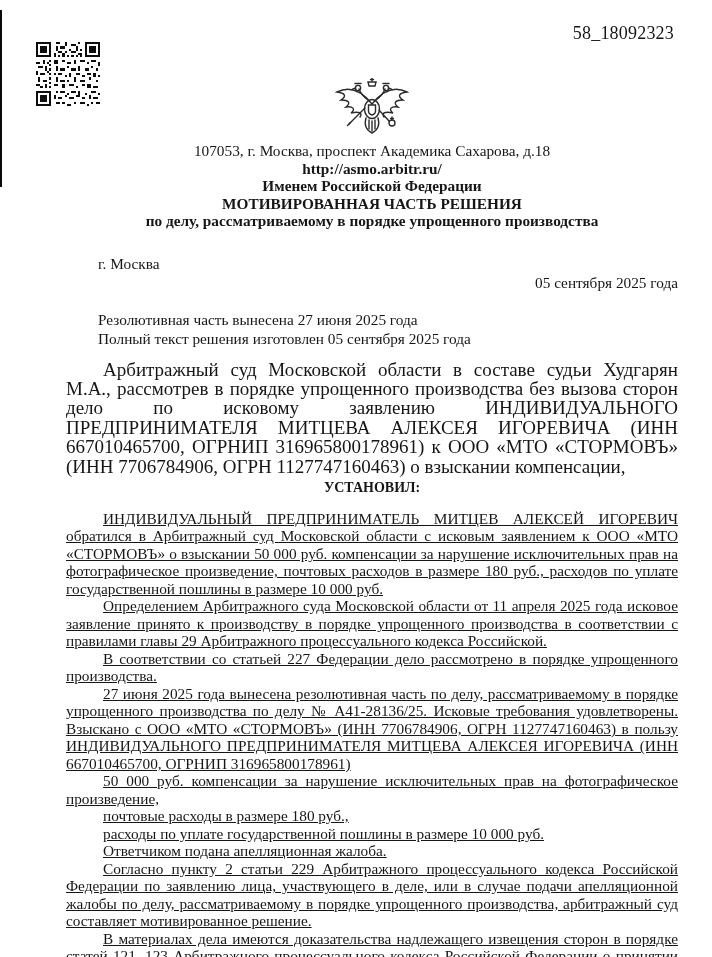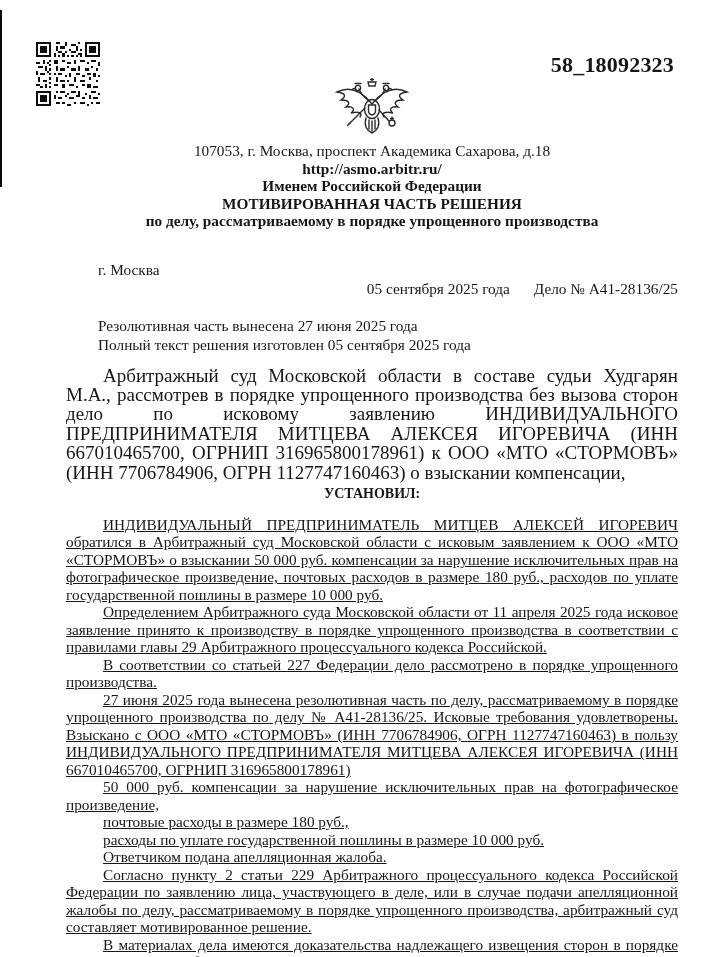--- a/index.html
+++ b/index.html
@@ -25,44 +25,43 @@
   }
   .qr {
     position: absolute;
     left: 36px;
     top: 42px;
     width: 64px;
     height: 64px;
   }
   .doc-number {
     position: absolute;
-    top: 52px;
+    top: 23px;
     right: 38px;
-    font-size: 22px;
+    font-size: 18px;
     letter-spacing: 0.2px;
-    font-weight: bold;
   }
   .page {
     padding: 0 34px 0 66px;
   }
   .emblem {
     display: block;
     margin: 78px auto 0 auto;
     width: 78px;
     height: 62px;
   }
   .header-block {
     margin-top: 2px;
     text-align: center;
     font-size: 15.3px;
     line-height: 17.5px;
   }
   .header-block .bold { font-weight: bold; }
   .meta-block {
-    margin-top: 30px;
+    margin-top: 24px;
     font-size: 15.3px;
     line-height: 19px;
   }
   .meta-indent { padding-left: 32px; }
   .date-row {
     display: flex;
     justify-content: flex-end;
     align-items: baseline;
     gap: 24px;
   }
@@ -258,21 +257,20 @@
     <div class="bold">http://asmo.arbitr.ru/</div>
     <div class="bold">Именем Российской Федерации</div>
     <div class="bold">МОТИВИРОВАННАЯ ЧАСТЬ РЕШЕНИЯ</div>
     <div class="bold">по делу, рассматриваемому в порядке упрощенного производства</div>
   </div>
 
   <div class="meta-block">
     <div class="meta-indent">г. Москва</div>
     <div class="date-row">
       <span class="meta-indent">05 сентября 2025 года</span>
-      <span>Дело № А41-28136/25</span>
     </div>
     <div class="meta-gap"></div>
     <div class="meta-indent">Резолютивная часть вынесена 27 июня 2025 года</div>
     <div class="meta-indent">Полный текст решения изготовлен 05 сентября 2025 года</div>
   </div>
 
   <p class="intro">Арбитражный суд Московской области в составе судьи Худгарян М.А., рассмотрев в порядке упрощенного производства без вызова сторон дело по исковому заявлению ИНДИВИДУАЛЬНОГО ПРЕДПРИНИМАТЕЛЯ МИТЦЕВА АЛЕКСЕЯ ИГОРЕВИЧА (ИНН 667010465700, ОГРНИП 316965800178961) к ООО «МТО «СТОРМОВЪ» (ИНН 7706784906, ОГРН 1127747160463) о взыскании компенсации,</p>
 
   <div class="established">УСТАНОВИЛ:</div>
 

